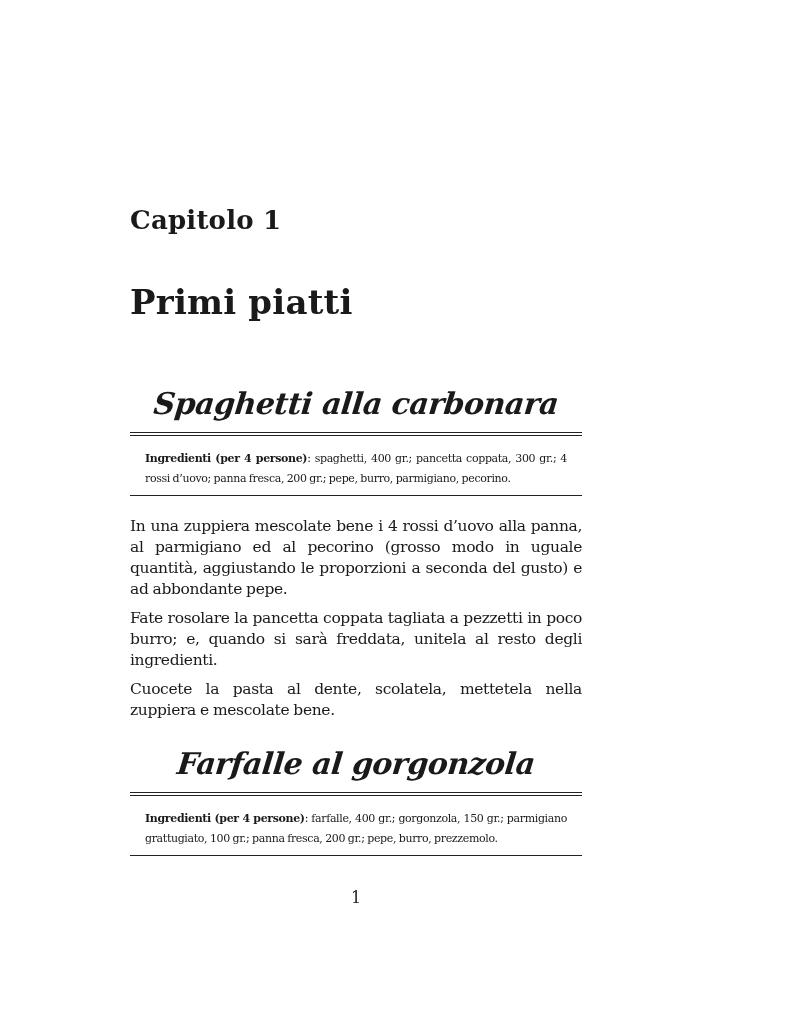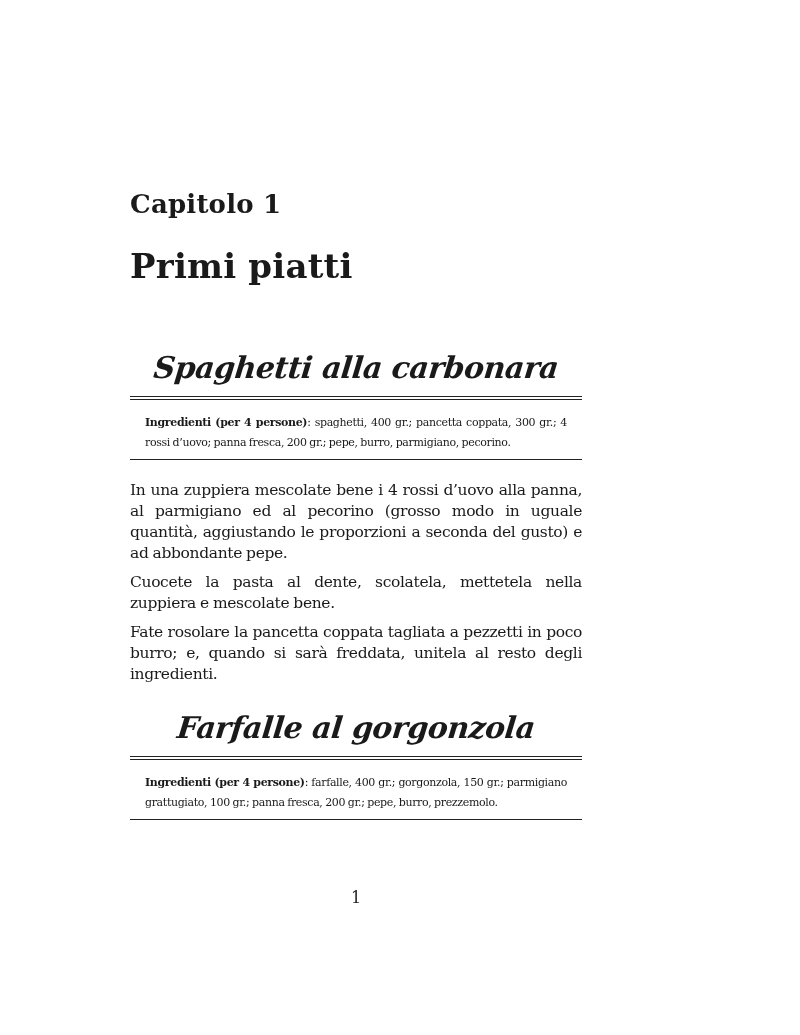--- a/index.html
+++ b/index.html
@@ -11,32 +11,32 @@
     width: 800px;
     height: 1035px;
     position: relative;
     overflow: hidden;
     font-family: "DejaVu Serif", serif;
     color: #1a1a1a;
   }
   .page-content {
     position: absolute;
     left: 130px;
-    top: 0;
+    top: 16px;
     width: 452px;
   }
   .chapter-label {
     margin: 189px 0 0 0;
     font-size: 26px;
     line-height: 31px;
     font-weight: bold;
     letter-spacing: 0.2px;
   }
   .chapter-title {
-    margin: 25px 0 0 0;
+    margin: 45px 0 0 0;
     font-size: 34px;
     line-height: 42px;
     font-weight: bold;
     letter-spacing: 0.2px;
   }
   .recipe-title {
     margin: 60px 0 0 0;
     font-size: 30px;
     line-height: 42px;
     font-weight: bold;
@@ -98,22 +98,22 @@
   <h1 class="chapter-title">Primi piatti</h1>
 
   <section>
     <h2 class="recipe-title">Spaghetti alla carbonara</h2>
 
     <div class="double-rule"></div>
 
     <div class="ingredients"><span class="ing-label">Ingredienti (per 4 persone)</span><span>: spaghetti, 400 gr.; pancetta coppata, 300 gr.; 4 rossi d’uovo; panna fresca, 200 gr.; pepe, burro, parmigiano, pecorino.</span></div>
 
     <p class="body-par">In una zuppiera mescolate bene i 4 rossi d’uovo alla panna, al parmigiano ed al pecorino (grosso modo in uguale quantità, aggiustando le proporzioni a seconda del gusto) e ad abbondante pepe.</p>
+    <p class="body-par">Fate rosolare la pancetta coppata tagliata a pezzetti in poco burro; e, quando si sarà freddata, unitela al resto degli ingredienti.</p>
     <p class="body-par">Cuocete la pasta al dente, scolatela, mettetela nella zuppiera e mescolate bene.</p>
-    <p class="body-par">Fate rosolare la pancetta coppata tagliata a pezzetti in poco burro; e, quando si sarà freddata, unitela al resto degli ingredienti.</p>
   </section>
 
   <section>
     <h2 class="recipe-title second">Farfalle al gorgonzola</h2>
 
     <div class="double-rule"></div>
 
     <div class="ingredients"><span class="ing-label">Ingredienti (per 4 persone)</span><span>: farfalle, 400 gr.; gorgonzola, 150 gr.; parmigiano grattugiato, 100 gr.; panna fresca, 200 gr.; pepe, burro, prezzemolo.</span></div>
 
   </section>

